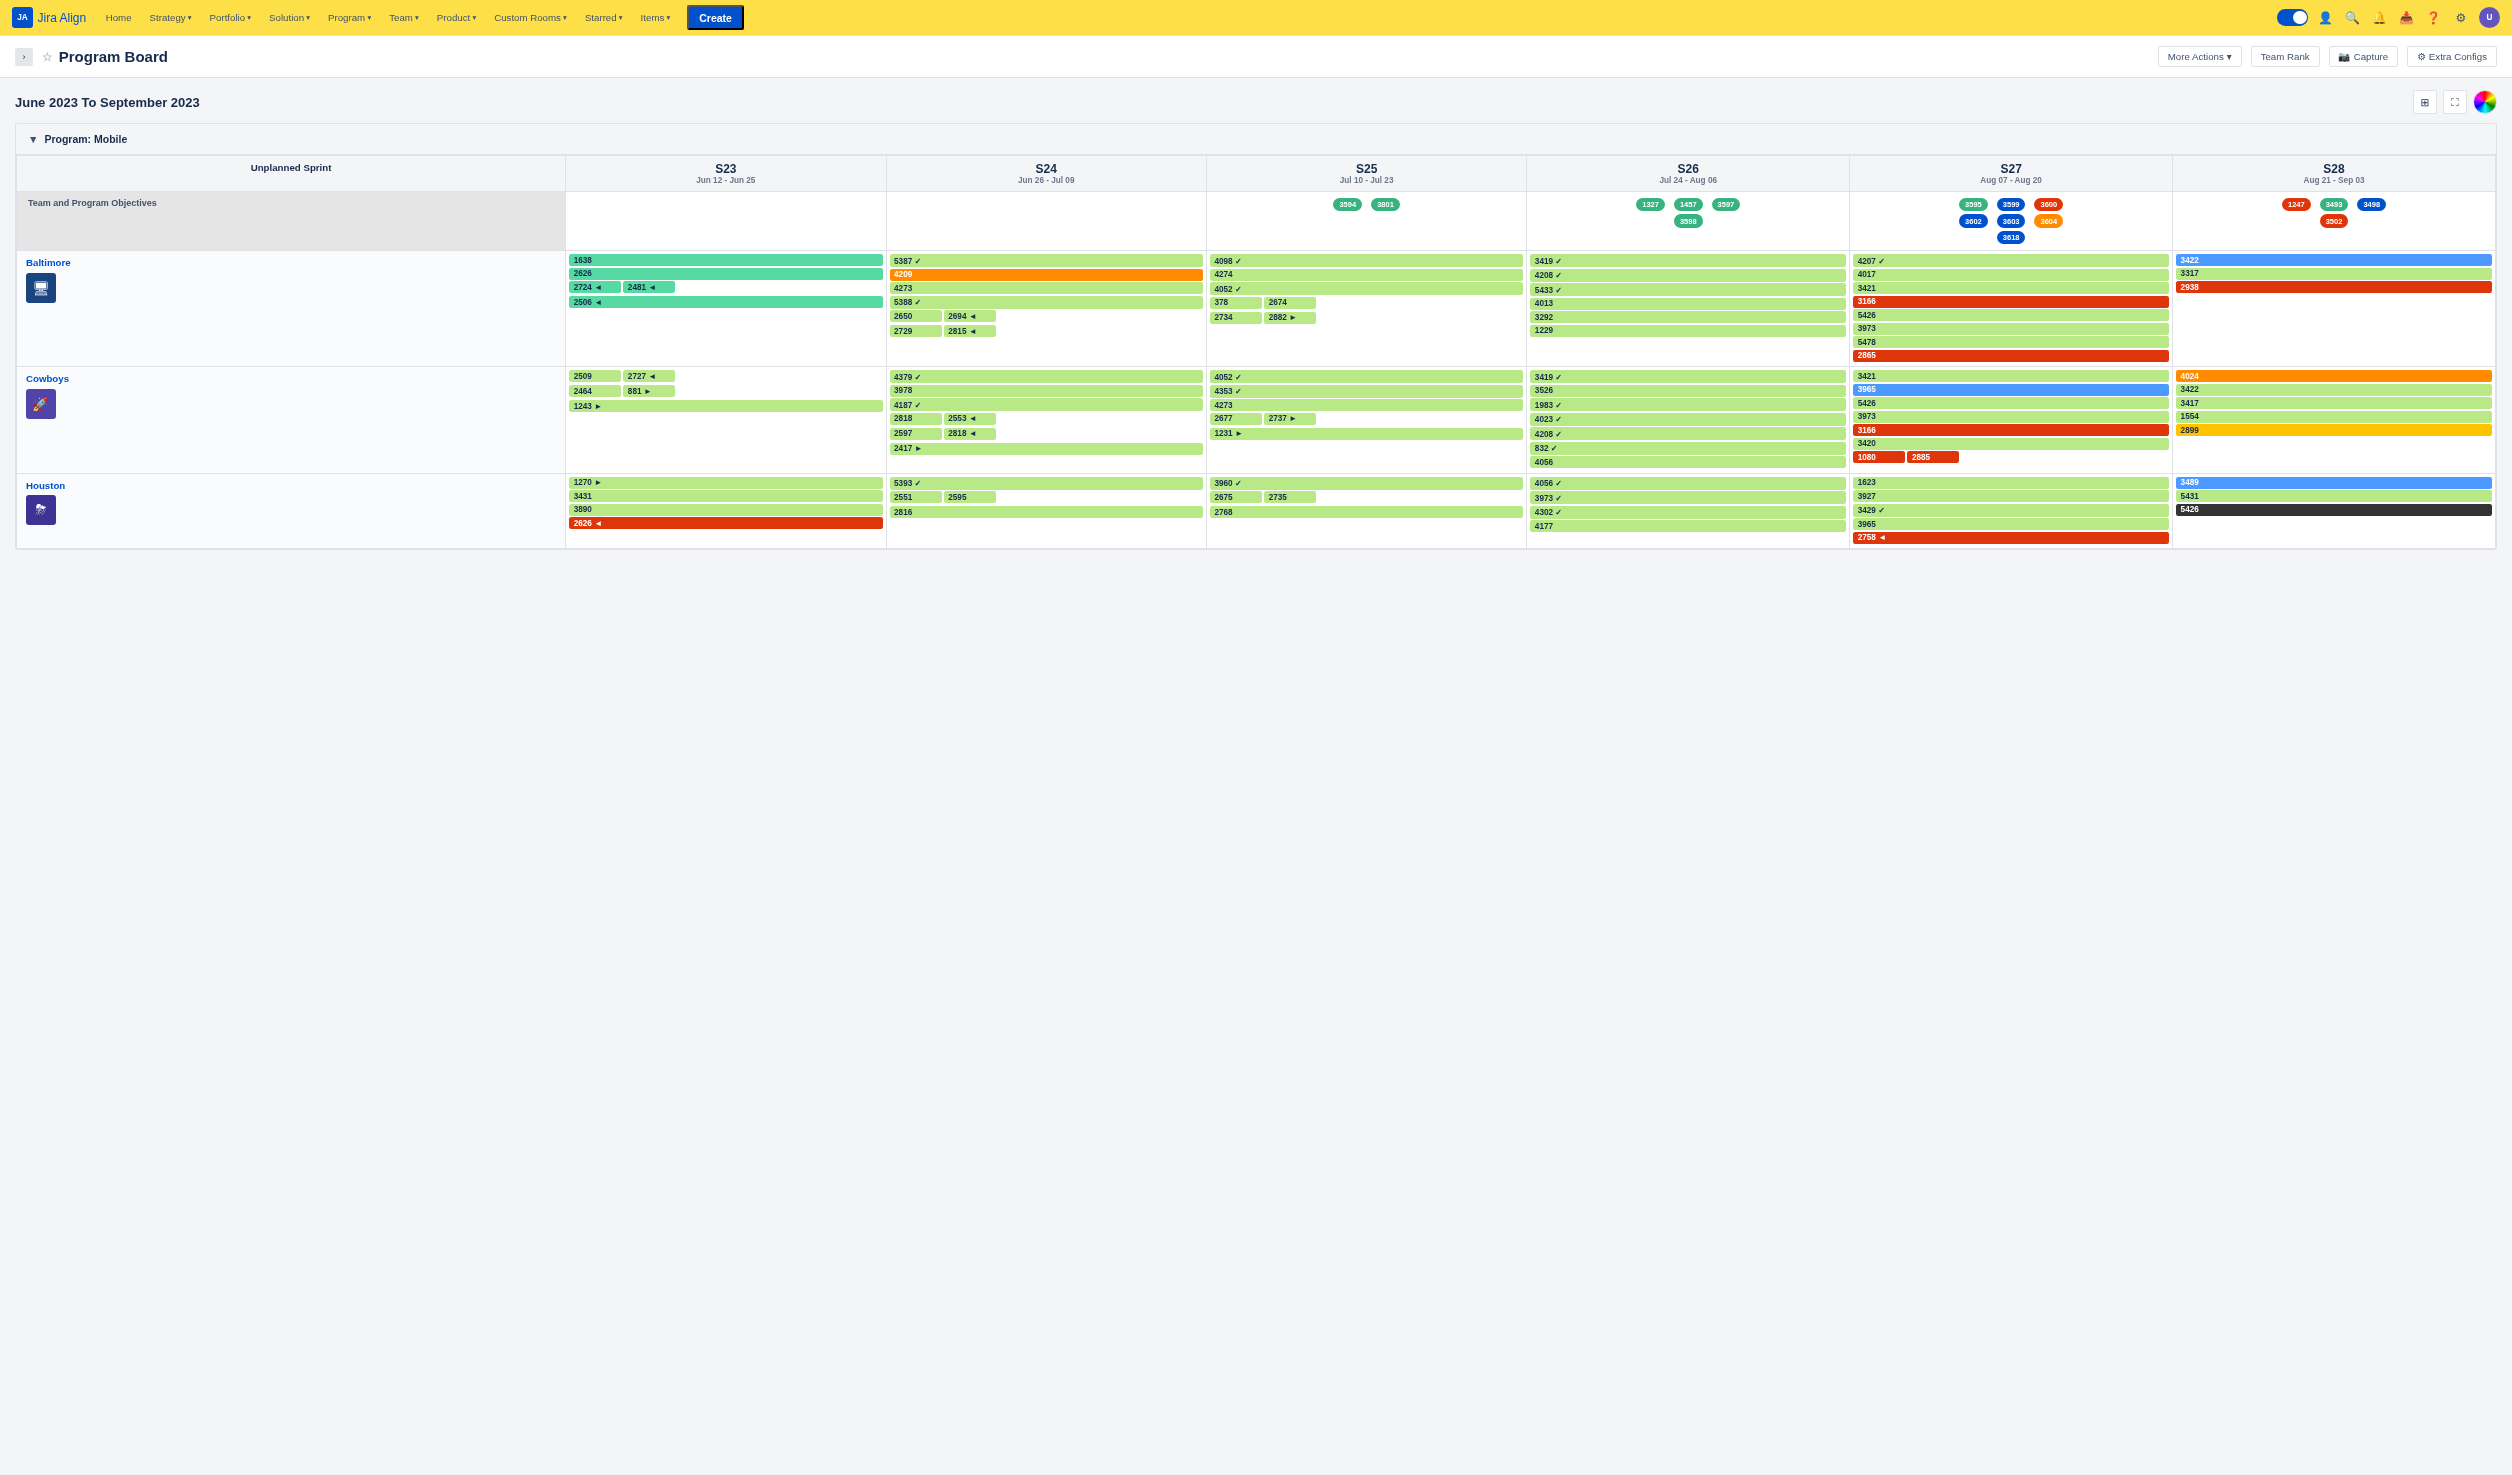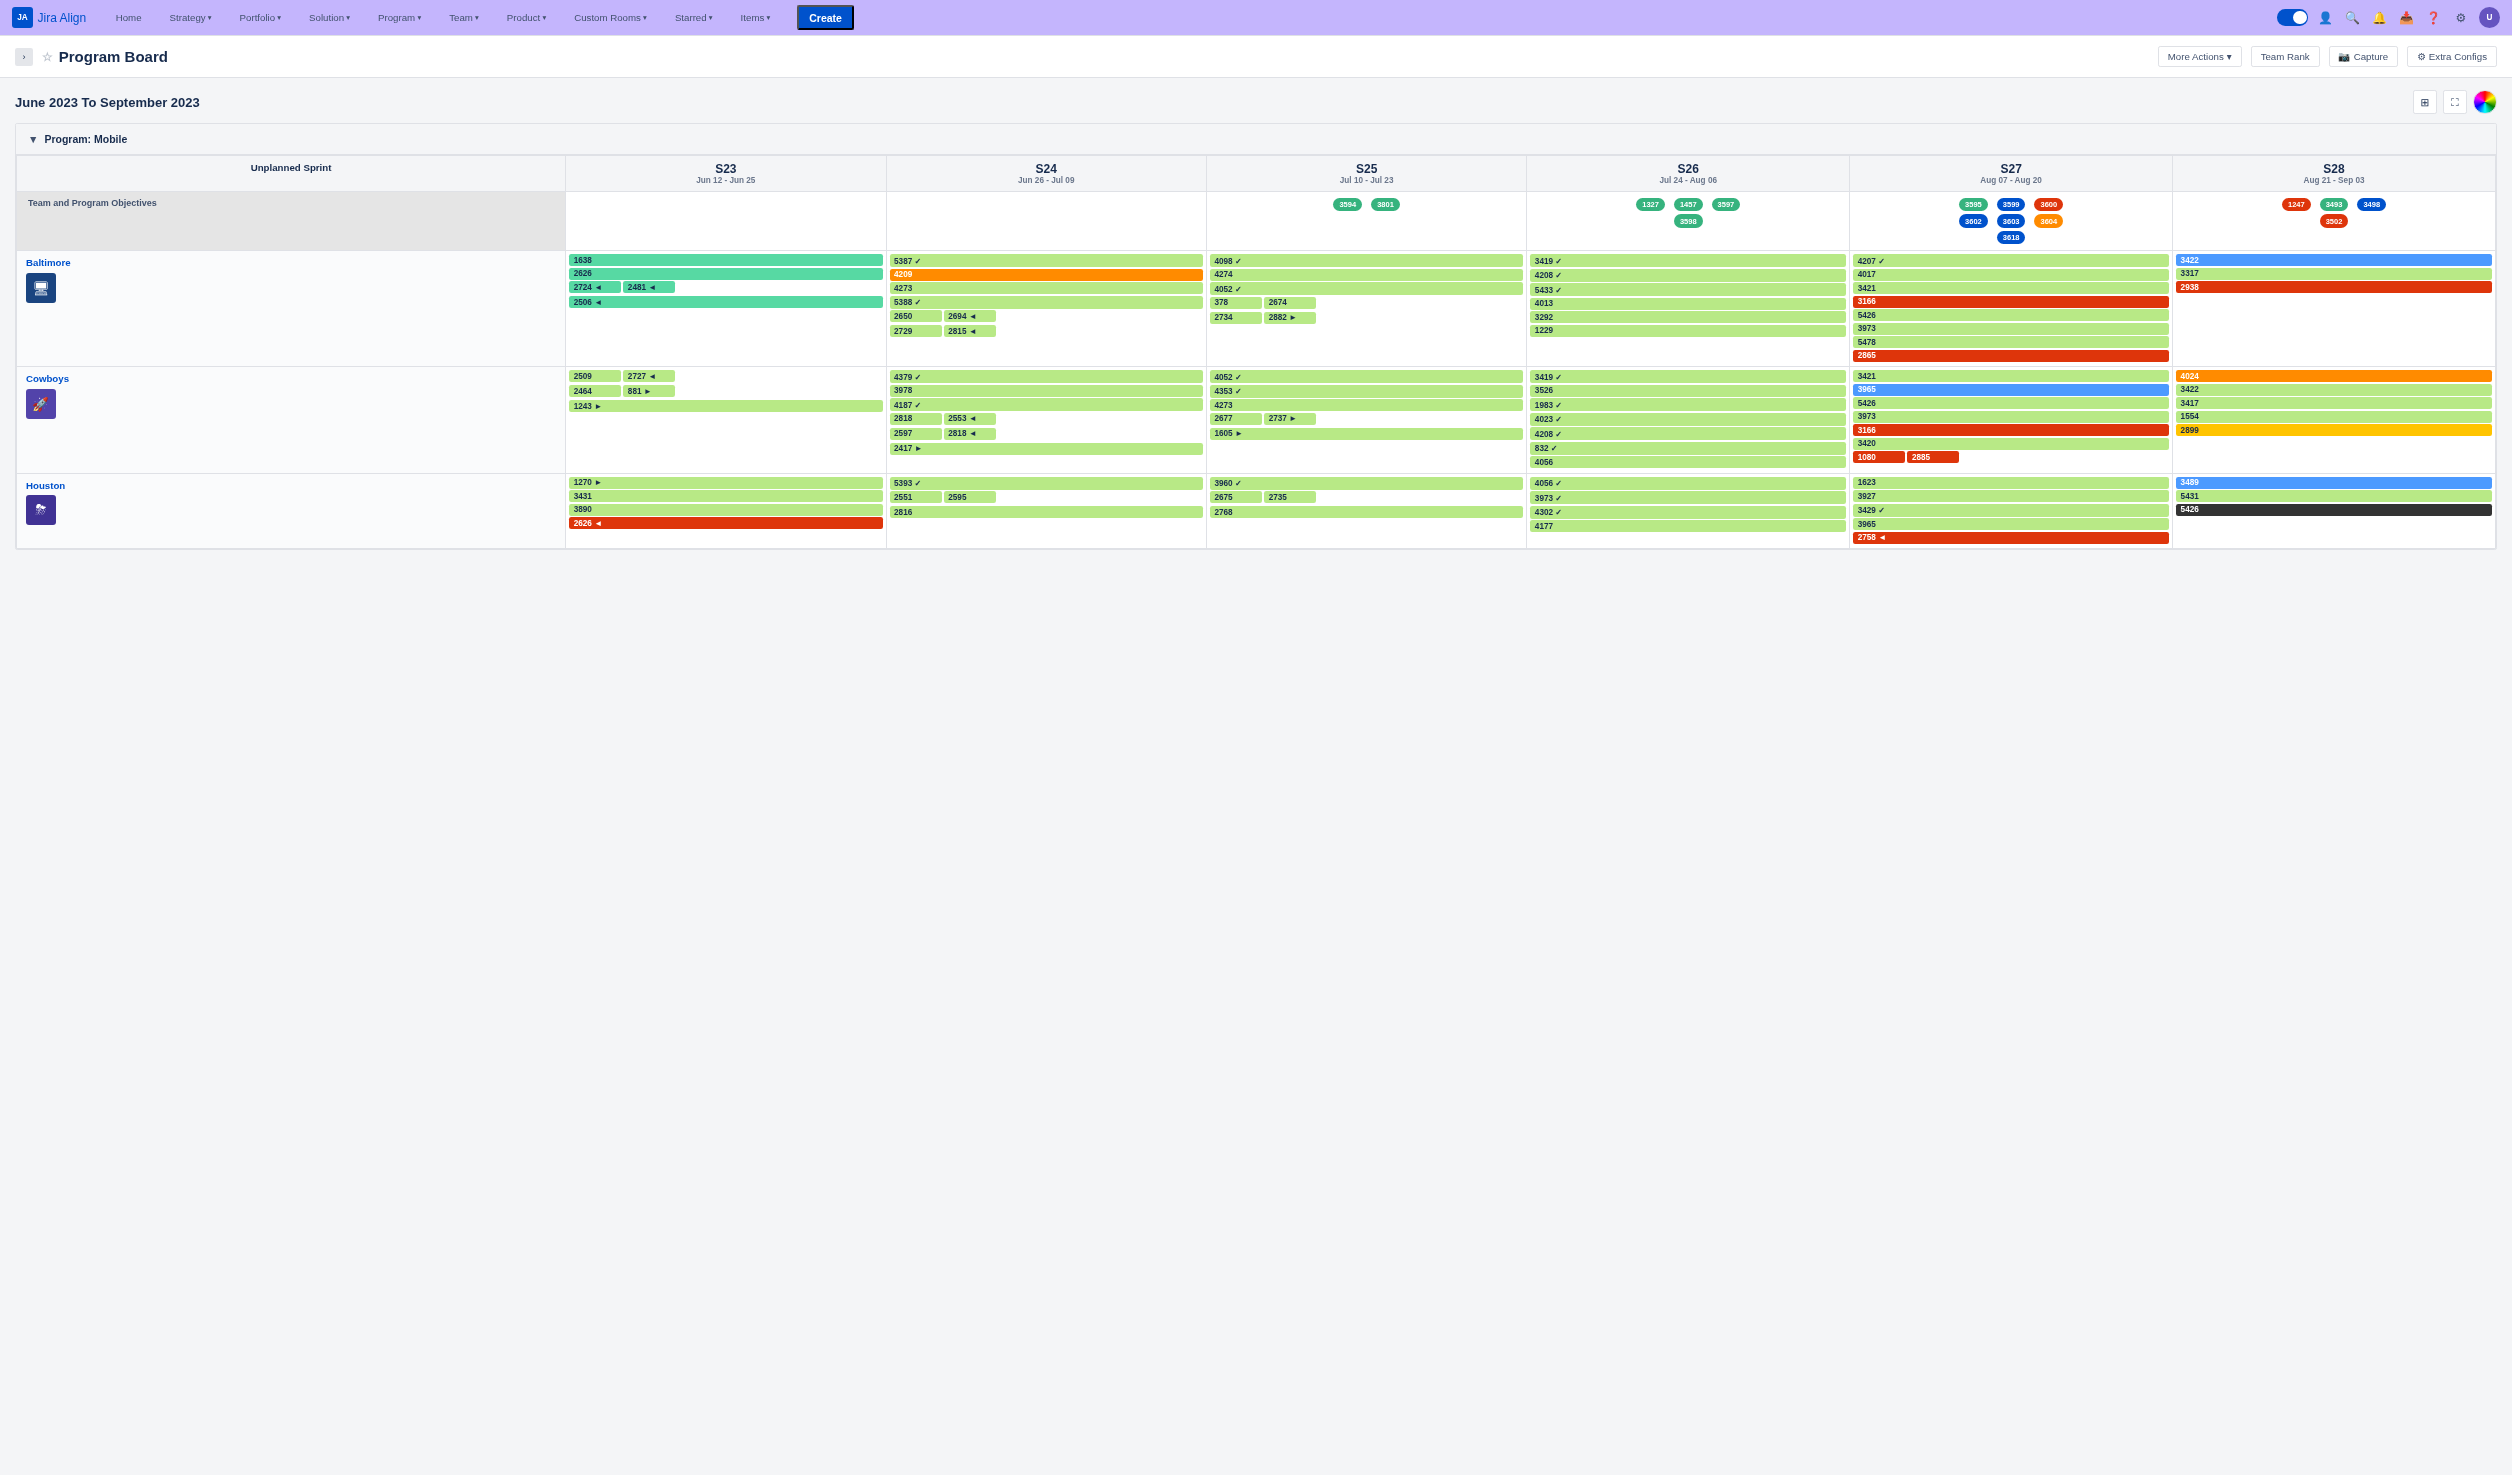--- a/index.html
+++ b/index.html
@@ -1,26 +1,26 @@
 <!DOCTYPE html>
 <html style="font-size:12px"><head>
   <meta charset="utf-8">
   <style>
     * { box-sizing: border-box; margin: 0; padding: 0; }
     body { font-family: -apple-system, BlinkMacSystemFont, 'Segoe UI', sans-serif; font-size: 9.7px; background: #f4f5f7; color: #172b4d; }
 
     
     .topnav {
-      background: #c4b5fd;
+      background: #fde047;
       border-bottom: 0.7px solid #dfe1e6;
       display: flex;
       align-items: center;
       padding: 0 12px;
       height: 36px;
-      gap: 13px;
+      gap: 3px;
     }
     .topnav-logo { display: flex; align-items: center; gap: 4.5px; margin-right: 9px; }
     .logo-icon { width: 21px; height: 21px; background: #0052cc; border-radius: 3px; display: flex; align-items: center; justify-content: center; color: #fff; font-weight: bold; font-size: 8.2px; }
     .logo-text { font-weight: 400; font-size: 12px; color: #0052cc; }
     .nav-item { padding: 4.5px 7.5px; font-size: 9.7px; color: #42526e; cursor: pointer; border-radius: 2.2px; display: flex; align-items: center; gap: 2.2px; white-space: nowrap; }
     .nav-item .chevron { font-size: 7.5px; }
     .nav-create { background: #0052cc; color: #fff; padding: 4.5px 10.5px; border-radius: 2.2px; font-weight: 600; font-size: 10.5px; cursor: pointer; margin-left: 6px; }
     .nav-right { margin-left: auto; display: flex; align-items: center; gap: 9px; }
     .nav-icon { width: 18px; height: 18px; display: flex; align-items: center; justify-content: center; cursor: pointer; color: #42526e; font-size: 12px; }
     .toggle-wrap { display: flex; align-items: center; }
@@ -404,21 +404,21 @@
             </td>
 
             <td class="sprint-cell">
               <div class="story-card lime">4052 ✓</div>
               <div class="story-card lime">4353 ✓</div>
               <div class="story-card lime">4273</div>
               <div class="cards-row">
                 <div class="story-card lime">2677</div>
                 <div class="story-card lime">2737 ►</div>
               </div>
-              <div class="story-card lime">1605 ►</div>
+              <div class="story-card lime">1231 ►</div>
             </td>
 
             <td class="sprint-cell">
               <div class="story-card lime">3419 ✓</div>
               <div class="story-card lime">3526</div>
               <div class="story-card lime">1983 ✓</div>
               <div class="story-card lime">4023 ✓</div>
               <div class="story-card lime">4208 ✓</div>
               <div class="story-card lime">832 ✓</div>
               <div class="story-card lime">4056</div>

